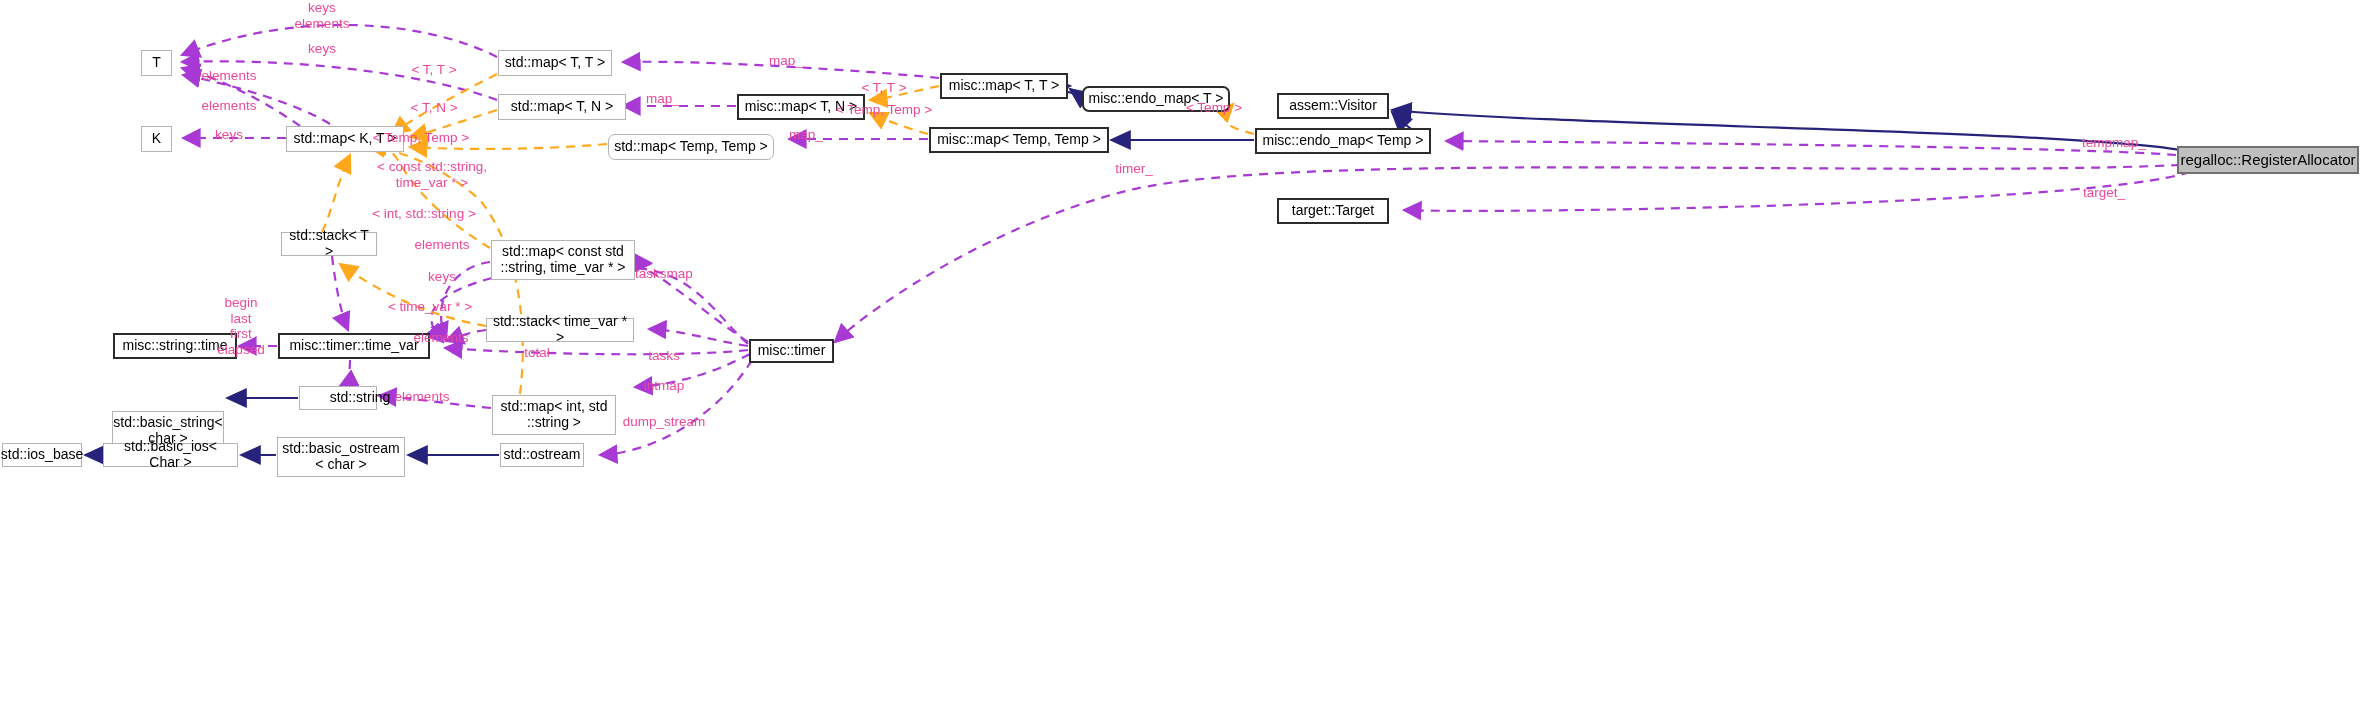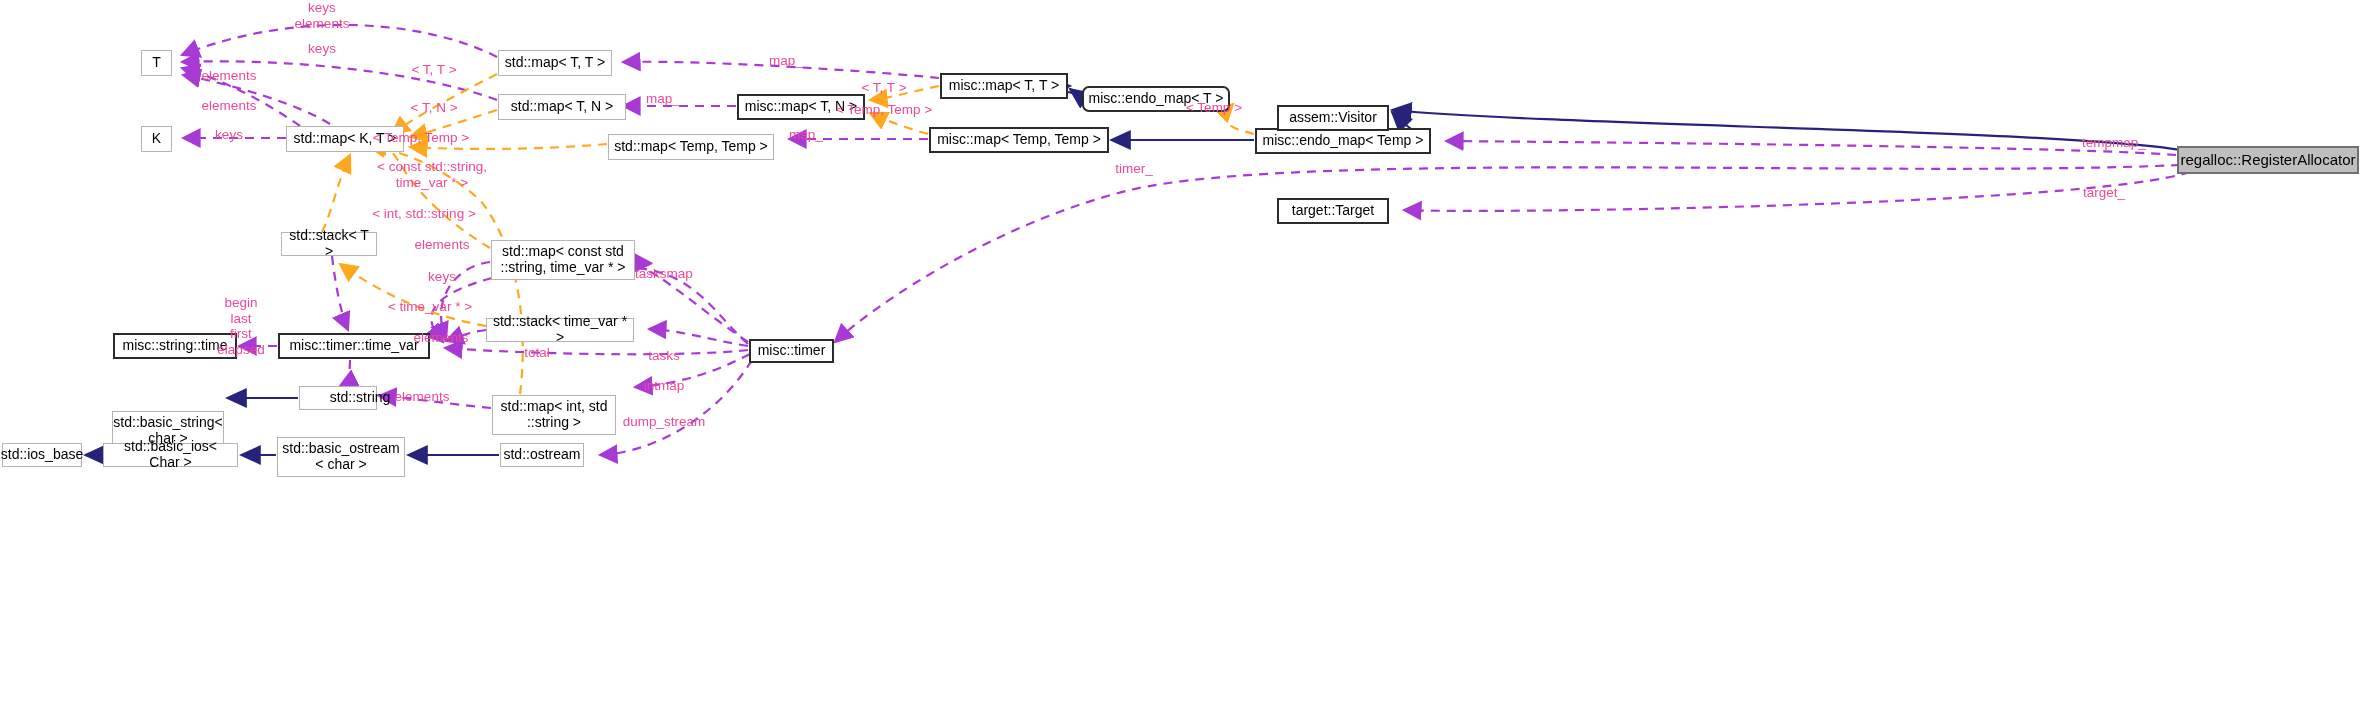--- a/index.html
+++ b/index.html
@@ -99,27 +99,27 @@
       <path d="M499,455 L408,455"></path>
     </g>
   </svg>
 
   <div id="nodes">
       <div class="node" style="left: 141px; top: 50px; width: 31px; height: 26px;">T</div>
       <div class="node" style="left: 141px; top: 126px; width: 31px; height: 26px;">K</div>
       <div class="node" style="left: 286px; top: 126px; width: 118px; height: 26px;">std::map&lt; K, T &gt;</div>
       <div class="node" style="left: 498px; top: 50px; width: 114px; height: 26px;">std::map&lt; T, T &gt;</div>
       <div class="node" style="left: 498px; top: 94px; width: 128px; height: 26px;">std::map&lt; T, N &gt;</div>
-      <div class="node" style="left: 608px; top: 134px; width: 166px; height: 26px;">std::map&lt; Temp, Temp &gt;</div>
+      <div class="node" style="left: 608px; top: 134px; width: 166px; height: 26px; border-radius: 7px;">std::map&lt; Temp, Temp &gt;</div>
       <div class="node strong" style="left: 737px; top: 94px; width: 128px; height: 26px;">misc::map&lt; T, N &gt;</div>
       <div class="node strong" style="left: 940px; top: 73px; width: 128px; height: 26px;">misc::map&lt; T, T &gt;</div>
       <div class="node strong" style="left: 929px; top: 127px; width: 180px; height: 26px;">misc::map&lt; Temp, Temp &gt;</div>
       <div class="node strong" style="left: 1082px; top: 86px; width: 148px; height: 26px; border-radius: 7px;">misc::endo_map&lt; T &gt;</div>
       <div class="node strong" style="left: 1255px; top: 128px; width: 176px; height: 26px;">misc::endo_map&lt; Temp &gt;</div>
-      <div class="node strong" style="left: 1277px; top: 93px; width: 112px; height: 26px; margin-top: 12px;">assem::Visitor</div>
+      <div class="node strong" style="left: 1277px; top: 93px; width: 112px; height: 26px;">assem::Visitor</div>
       <div class="node strong" style="left: 1277px; top: 198px; width: 112px; height: 26px;">target::Target</div>
       <div class="node main" style="left: 2177px; top: 146px; width: 182px; height: 28px;">regalloc::RegisterAllocator</div>
       <div class="node" style="left: 281px; top: 232px; width: 96px; height: 24px;">std::stack&lt; T &gt;</div>
       <div class="node" style="left: 491px; top: 240px; width: 144px; height: 40px;">std::map&lt; const std
 ::string, time_var * &gt;</div>
       <div class="node strong" style="left: 113px; top: 333px; width: 124px; height: 26px;">misc::string::time</div>
       <div class="node strong" style="left: 278px; top: 333px; width: 152px; height: 26px;">misc::timer::time_var</div>
       <div class="node" style="left: 486px; top: 318px; width: 148px; height: 24px;">std::stack&lt; time_var * &gt;</div>
       <div class="node" style="left: 112px; top: 379px; width: 112px; height: 40px; margin-top: 32px;">std::basic_string&lt;
 char &gt;</div>

